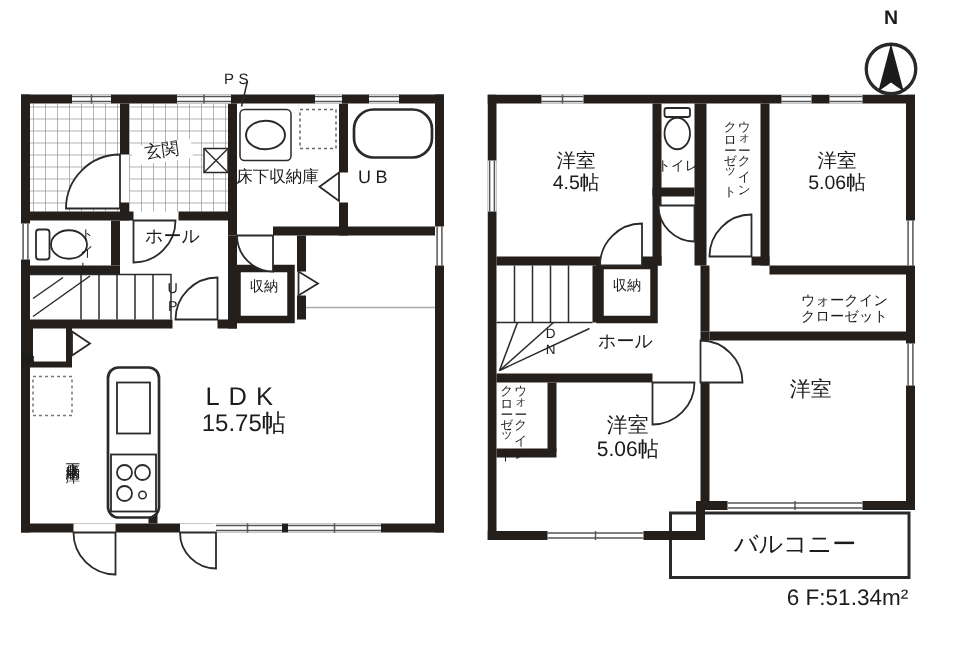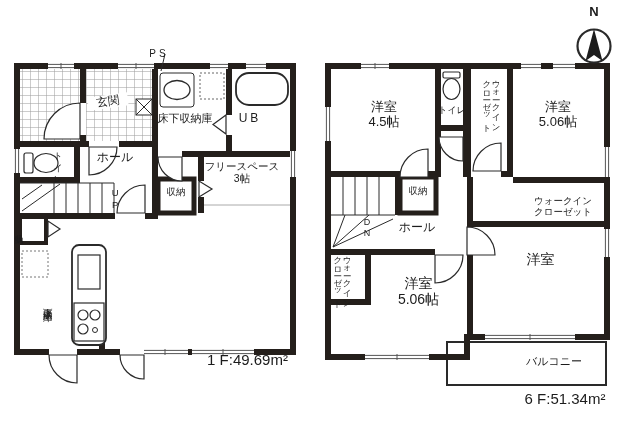--- a/index.html
+++ b/index.html
@@ -268,27 +268,26 @@
   <div class="lbl" style="left:580px;top:5px;width:28px;font-size:13px;font-weight:bold">N</div>
 
   <div class="lbl" style="left:139px;top:48px;width:40px;font-size:10px;letter-spacing:3px">PS</div>
   <div class="lbl bgw" style="left:88px;top:95px;width:38px;font-size:11.5px;transform:rotate(-8deg)">玄関</div>
   <div class="lbl" style="left:152px;top:112px;width:66px;font-size:11px">床下収納庫</div>
   <div class="lbl" style="left:230px;top:112px;width:40px;font-size:12px;letter-spacing:3px">UB</div>
   <div class="lbl vt" style="left:53px;top:145px;height:36px;font-size:9px">トイレ</div>
   <div class="lbl" style="left:92px;top:151px;width:46px;font-size:12px">ホール</div>
   <div class="lbl vt" style="left:109px;top:184px;height:30px;font-size:9.5px">UP</div>
   <div class="lbl" style="left:158px;top:187px;width:36px;font-size:9.5px">収納</div>
-  <div class="lbl" style="left:200px;top:161px;width:84px;font-size:10.5px">
-    <span class="twocol">フリースペース</span>
-    <span class="twocol">3帖</span>
-  </div>
   <div class="lbl vt" style="left:14px;top:214px;height:30px;font-size:8.5px">収納</div>
   <div class="lbl vt" style="left:42px;top:270px;height:64px;font-size:9.5px">床下収納庫</div>
-  <div class="lbl" style="left:190px;top:352px;width:115px;font-size:15px">1 F:49.69m²</div>
+  <div class="lbl" style="left:105px;top:255px;width:115px">
+    <span class="twocol" style="font-size:17px;letter-spacing:6px">LDK</span>
+    <span class="twocol" style="font-size:16px">15.75帖</span>
+  </div>
 
   <div class="lbl" style="left:348px;top:100px;width:72px">
     <span class="twocol" style="font-size:13px">洋室</span>
     <span class="twocol" style="font-size:13px">4.5帖</span>
   </div>
   <div class="lbl" style="left:436px;top:105px;width:32px;font-size:9px">トイレ</div>
   <div class="lbl vt" style="left:482px;top:72px;height:58px;font-size:8.5px;line-height:1.1">
     <div>ウォークイン</div>
     <div>クローゼット</div>
   </div>
@@ -307,16 +306,16 @@
     <span class="twocol" style="font-size:14px">洋室</span>
     <span class="twocol" style="font-size:14px">5.06帖</span>
   </div>
   <div class="lbl" style="left:523px;top:196px;width:80px;font-size:9.5px">
     <span class="twocol">ウォークイン</span>
     <span class="twocol">クローゼット</span>
   </div>
   <div class="lbl" style="left:498px;top:252px;width:85px">
     <span class="twocol" style="font-size:14px">洋室</span>
   </div>
-  <div class="lbl" style="left:509px;top:355px;width:90px;font-size:11px">バルコニー</div>
+  <div class="lbl" style="left:485px;top:355px;width:90px;font-size:16px">バルコニー</div>
   <div class="lbl" style="left:505px;top:391px;width:120px;font-size:15px">6 F:51.34m²</div>
 
 </div>
 
 </body></html>

